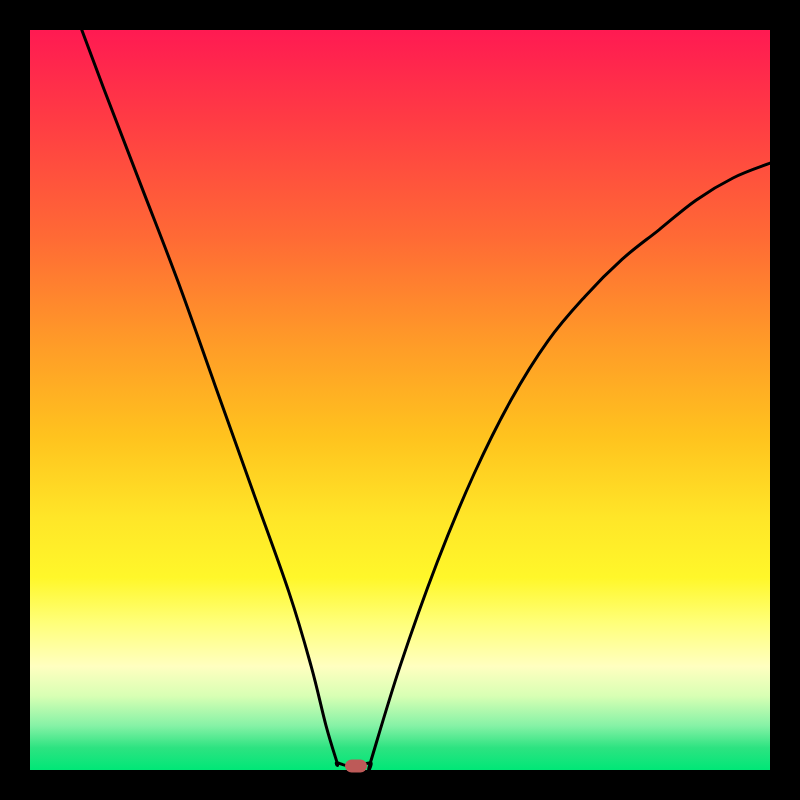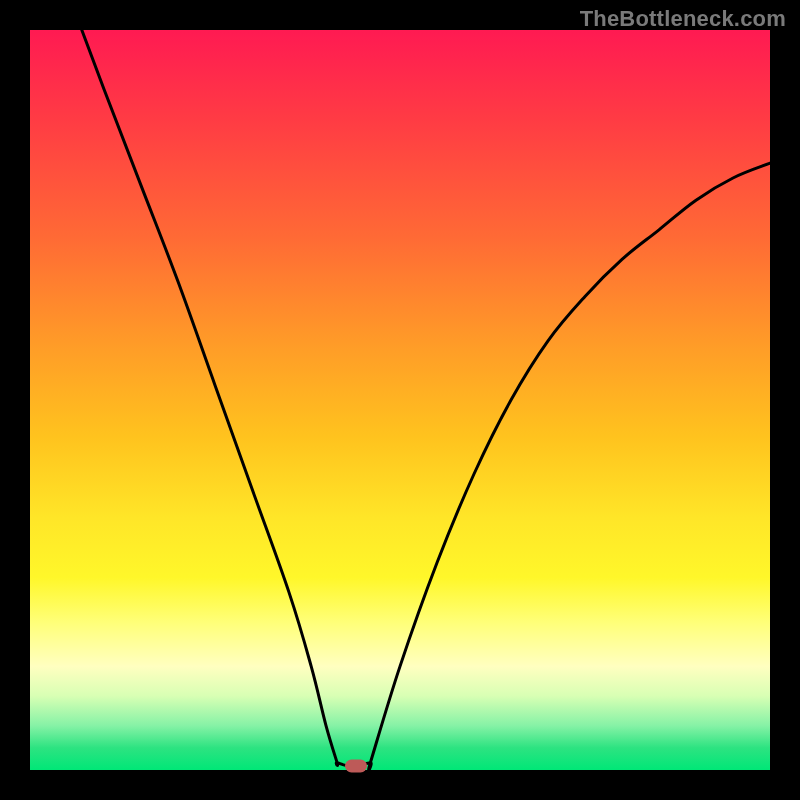--- a/index.html
+++ b/index.html
@@ -73,14 +73,13 @@
 <body>
 
 <div class="stage">
   <div class="frame"></div>
   <div class="plot">
     <svg class="curve" viewBox="0 0 740 740" preserveAspectRatio="none">
       <path fill="none" stroke="#000" stroke-width="3" stroke-linecap="round" stroke-linejoin="round" d="M 51.800000000000004 0 C 55.79600000000001 10.655999999999988, 63.344 31.227999999999938, 74 59.19999999999993 C 84.656 87.17199999999993, 97.68 120.76799999999997, 111 155.39999999999998 C 124.32 190.03199999999998, 134.68 215.63599999999997, 148 251.59999999999997 C 161.32 287.56399999999996, 171.68 317.904, 185 355.2 C 198.32 392.496, 208.68 421.504, 222 458.8 C 235.32 496.096, 248.344 530.432, 259 562.4 C 269.656 594.3679999999999, 274.53999999999996 612.424, 281.2 636.4 C 287.86 660.376, 291.338 678.284, 296 695.6 C 300.662 712.916, 305.102 725.94, 307.09999999999997 732.6 C 309.09799999999996 739.26, 304.436 731.9340000000001, 307.09999999999997 732.6 C 309.76399999999995 733.266, 315.90599999999995 736.3, 321.9 736.3 C 327.894 736.3, 337.07000000000005 733.266, 340.40000000000003 732.6 C 343.73 731.9340000000001, 335.07200000000006 749.916, 340.40000000000003 732.6 C 345.728 715.284, 358.012 672.364, 370 636.4 C 381.988 600.4359999999999, 393.68000000000006 567.4319999999999, 407.00000000000006 532.8 C 420.32000000000005 498.16799999999995, 430.68 473.304, 444 444 C 457.32 414.696, 467.68 393.976, 481 370 C 494.32 346.024, 504.68 329.44800000000004, 518 310.8 C 531.32 292.152, 541.68 281.05199999999996, 555 266.4 C 568.32 251.748, 578.68 241.388, 592 229.40000000000003 C 605.32 217.41200000000006, 615.68 210.45600000000007, 629 199.80000000000007 C 642.32 189.14400000000006, 652.68 179.52399999999994, 666 170.19999999999993 C 679.32 160.87599999999992, 689.68 154.65999999999997, 703 148 C 716.32 141.34000000000003, 733.34 135.86400000000003, 740 133.20000000000005"></path>
     </svg>
     <div class="marker" style="left: 325.6px; top: 736.3px; background: rgb(189, 90, 88);"></div>
   </div>
-  <div class="watermark">TheBottleneck.com</div>
 </div>
 
 </body></html>

